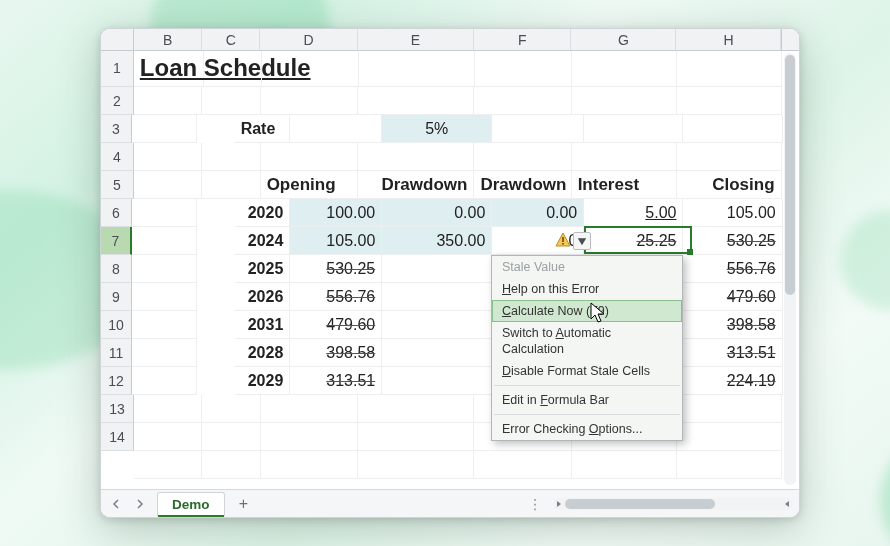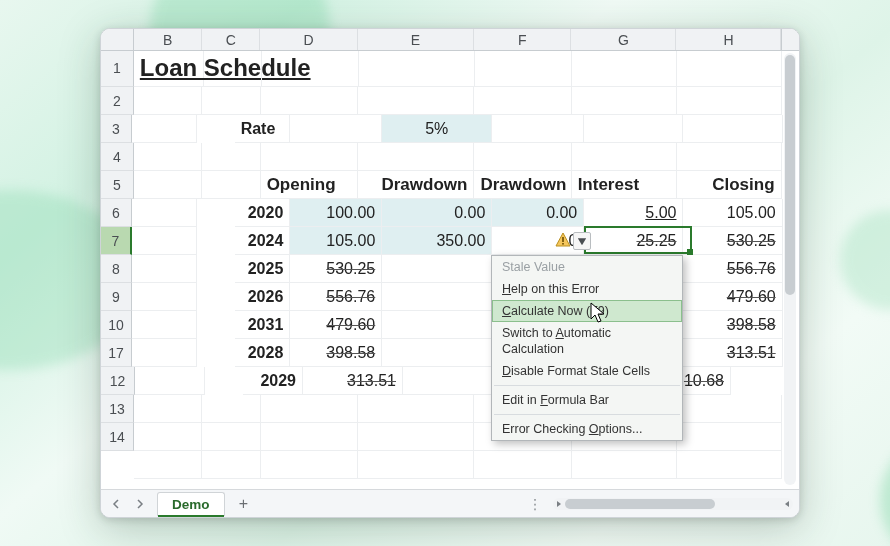--- a/index.html
+++ b/index.html
@@ -337,38 +337,39 @@
           <div class="cell" style="width: 70px; height: 28px;"></div>
           <div class="cell bold" style="width: 60px; height: 28px; text-align: right;">2031</div>
           <div class="cell strike" style="width: 100px; height: 28px;">479.60</div>
           <div class="cell" style="width: 120px; height: 28px;"></div>
           <div class="cell" style="width: 100px; height: 28px;"></div>
           <div class="cell strike" style="width: 108px; height: 28px;">18.98</div>
           <div class="cell strike" style="width: 108px; height: 28px;">398.58</div>
           <div style="width: 18px;"></div>
         </div>
         <div class="body-row">
-          <div class="rowhdr" style="height: 28px;">17</div>
+          <div class="rowhdr" style="height: 28px;">11</div>
           <div class="cell" style="width: 70px; height: 28px;"></div>
           <div class="cell bold" style="width: 60px; height: 28px; text-align: right;">2028</div>
           <div class="cell strike" style="width: 100px; height: 28px;">398.58</div>
           <div class="cell" style="width: 120px; height: 28px;"></div>
           <div class="cell" style="width: 100px; height: 28px;"></div>
           <div class="cell strike" style="width: 108px; height: 28px;">14.93</div>
           <div class="cell strike" style="width: 108px; height: 28px;">313.51</div>
           <div style="width: 18px;"></div>
         </div>
         <div class="body-row">
           <div class="rowhdr" style="height: 28px;">12</div>
           <div class="cell" style="width: 70px; height: 28px;"></div>
           <div class="cell bold" style="width: 60px; height: 28px; text-align: right;">2029</div>
           <div class="cell strike" style="width: 100px; height: 28px;">313.51</div>
           <div class="cell" style="width: 120px; height: 28px;"></div>
           <div class="cell" style="width: 100px; height: 28px;"></div>
           <div class="cell strike" style="width: 108px; height: 28px;">10.68</div>
+          <div class="cell strike" style="width: 108px; height: 28px;">224.19</div>
           <div style="width: 18px;"></div>
         </div>
         <div class="body-row">
           <div class="rowhdr" style="height: 28px;">13</div>
           <div class="cell" style="width: 70px; height: 28px;"></div>
           <div class="cell" style="width: 60px; height: 28px;"></div>
           <div class="cell" style="width: 100px; height: 28px;"></div>
           <div class="cell" style="width: 120px; height: 28px;"></div>
           <div class="cell" style="width: 100px; height: 28px;"></div>
           <div class="cell" style="width: 108px; height: 28px;"></div>

